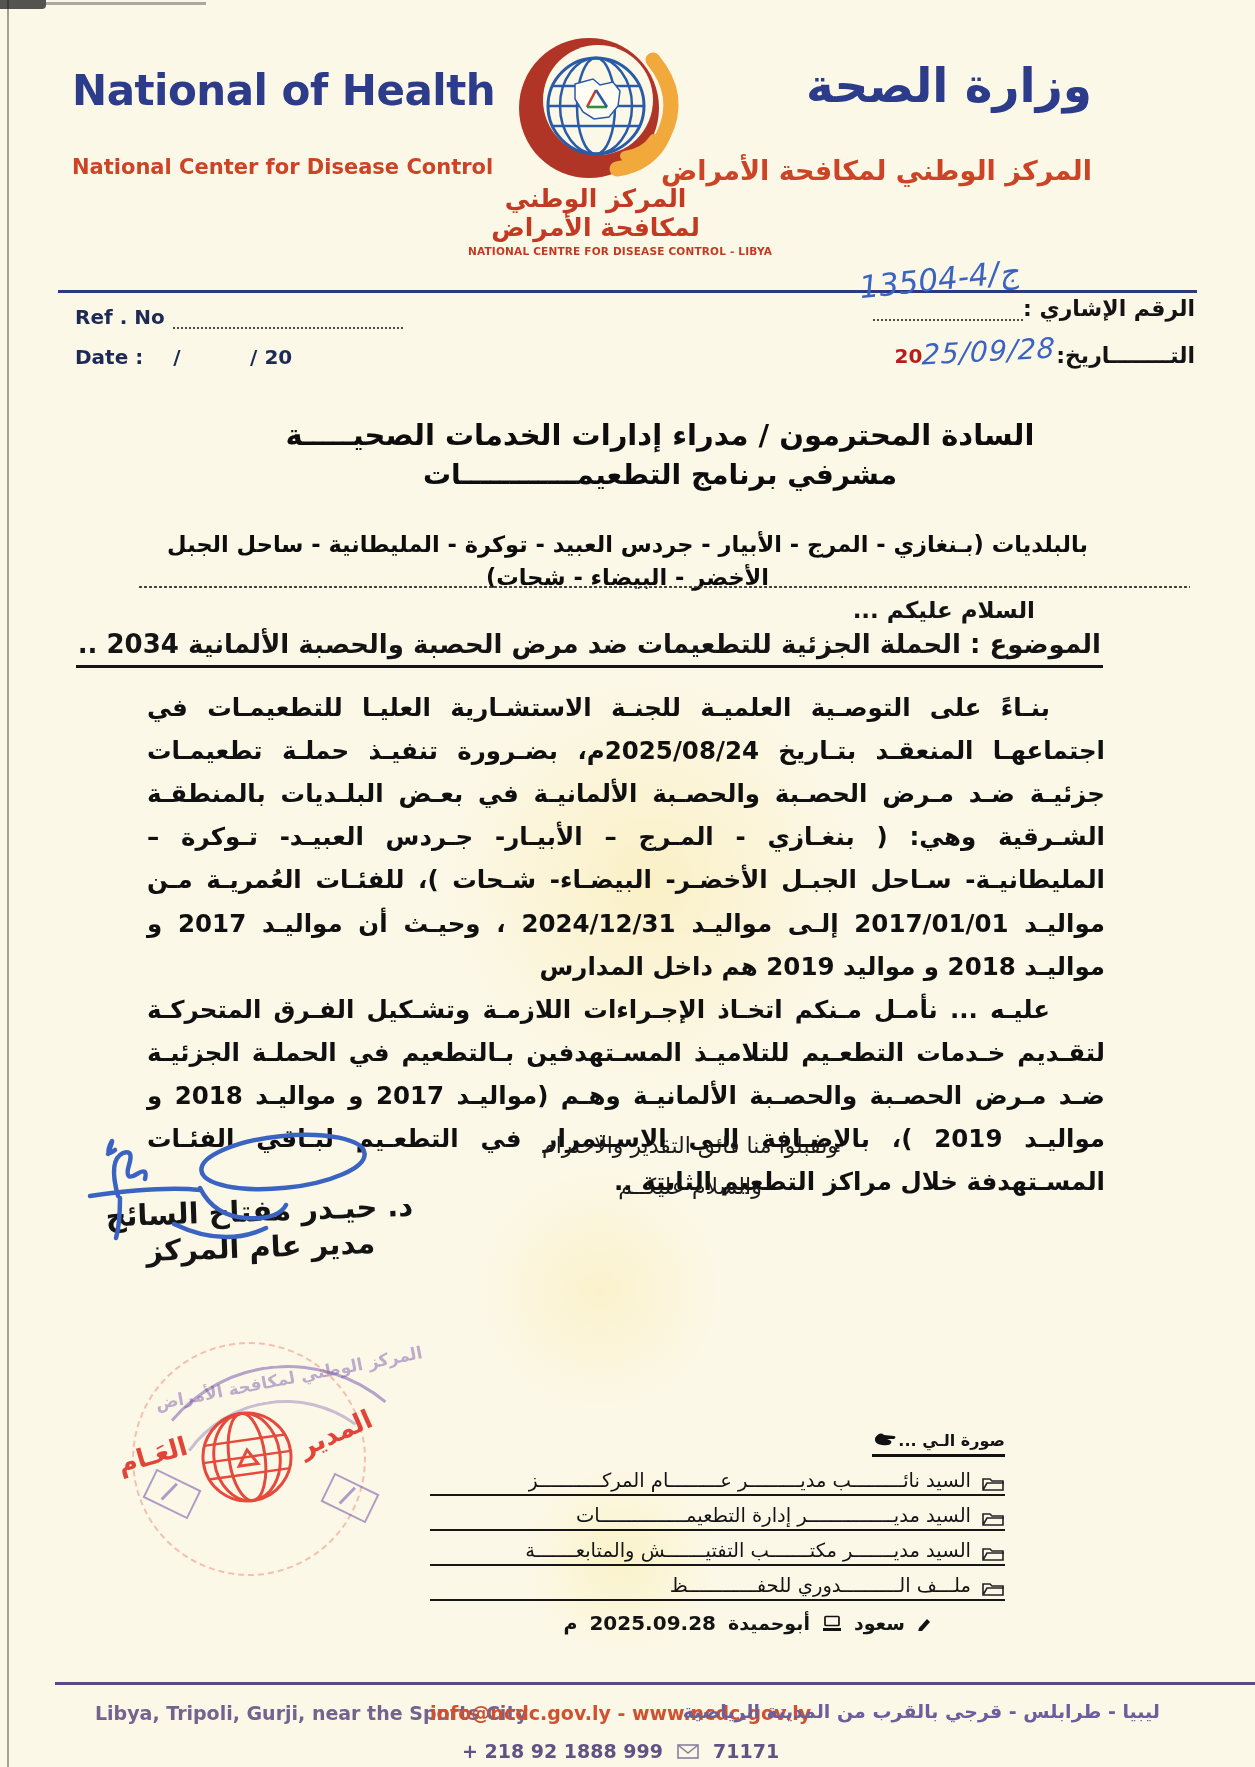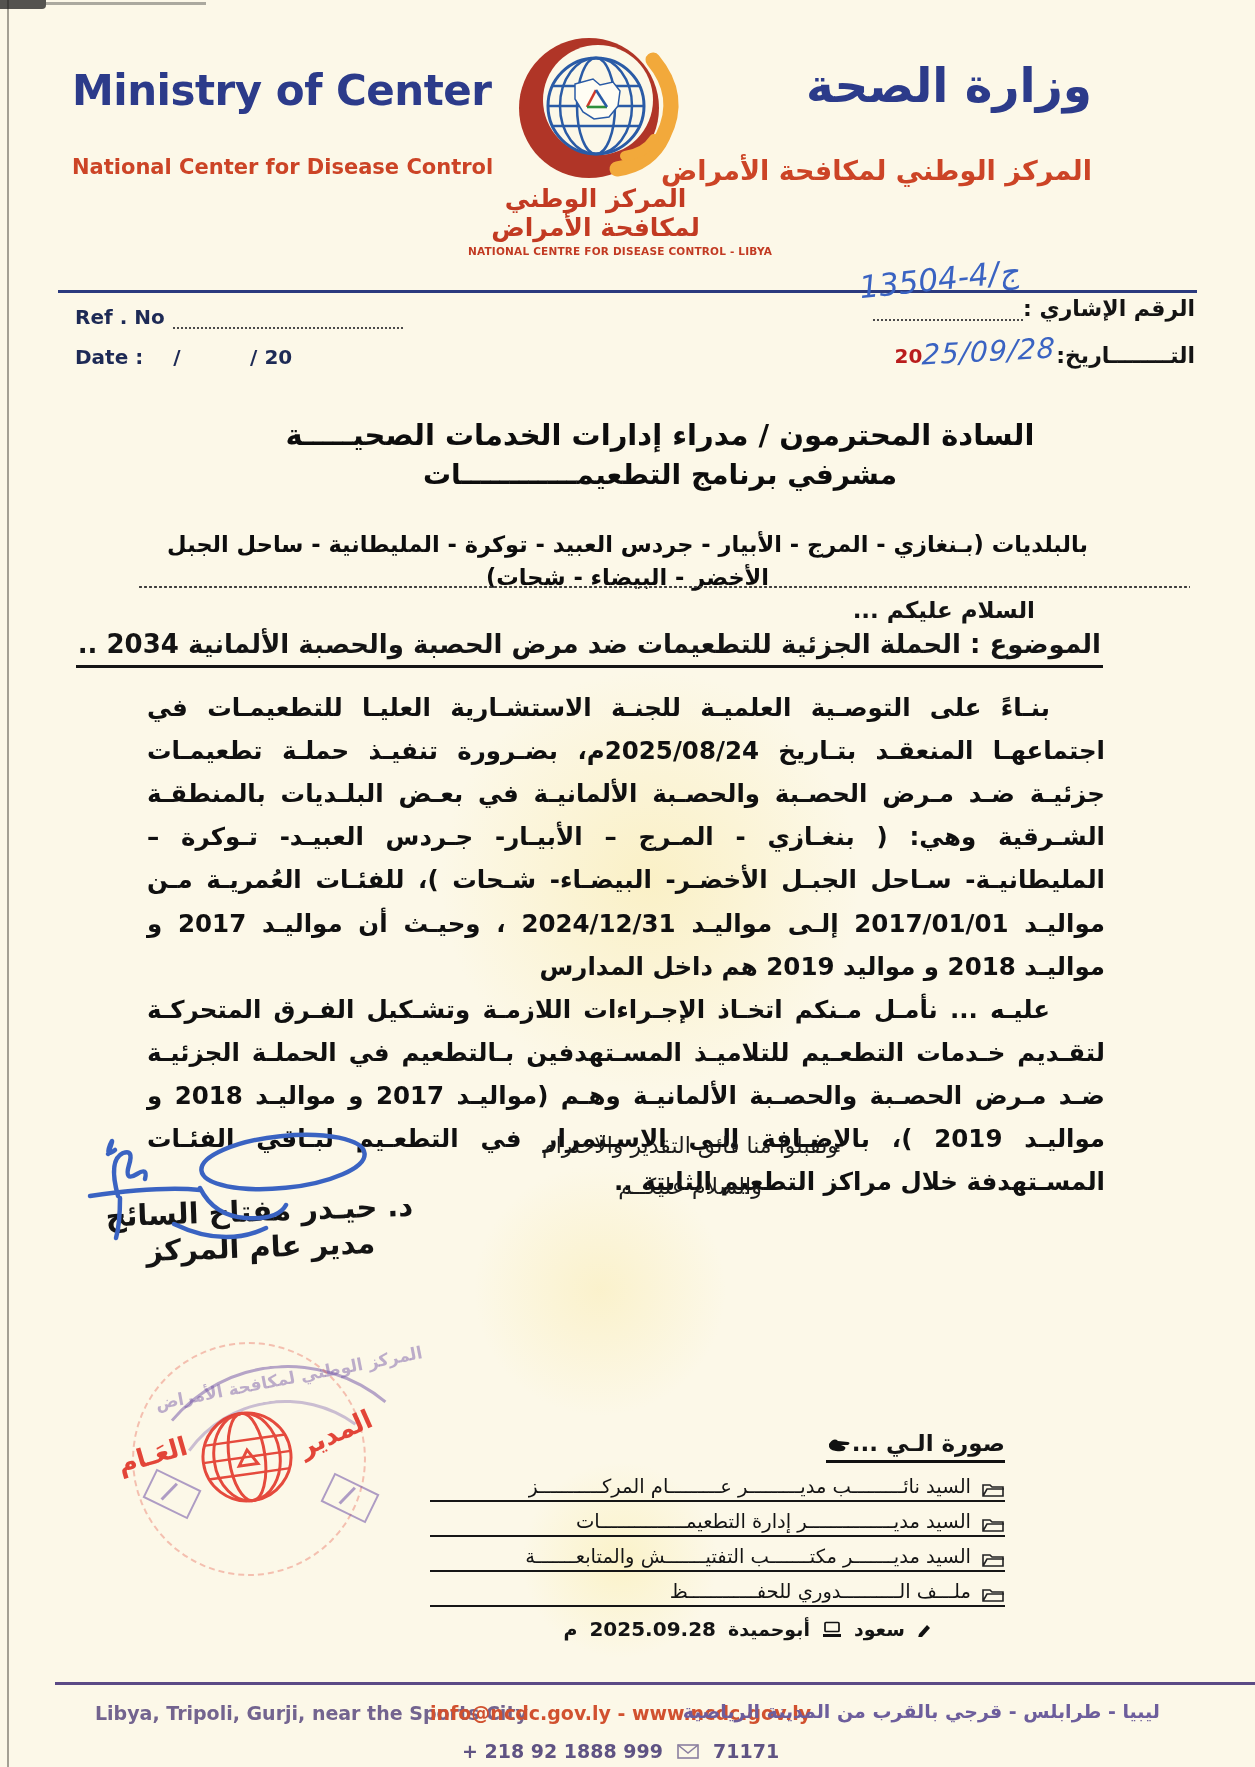--- a/index.html
+++ b/index.html
@@ -86,21 +86,21 @@
   .stamp-word-right{left:202px;top:168px;transform:rotate(-24deg);}
   .stamp-ringtext{position:absolute;left:58px;top:118px;color:rgba(110,80,165,.45);font-weight:700;font-size:17px;
     transform:rotate(-11deg);direction:rtl;white-space:nowrap;}
   .stamp-box{position:absolute;width:46px;height:28px;border:2.5px solid rgba(110,80,165,.55);transform:rotate(26deg);}
   .stamp-box .slash{position:absolute;left:18px;top:2px;width:2.5px;height:22px;background:rgba(110,80,165,.55);transform:rotate(18deg);}
   .stamp-box-1{left:52px;top:228px;}
   .stamp-box-2{left:230px;top:232px;}
 
   
   .cc{position:absolute;left:430px;top:1430px;width:575px;direction:rtl;z-index:2;}
-  .cc-head{display:inline-flex;align-items:flex-end;font-size:23px;font-weight:800;
+  .cc-head{display:inline-flex;align-items:center;font-size:16px;font-weight:800;
            border-bottom:3px solid #111;padding-bottom:4px;}
   .cc-items{margin-top:12px;}
   .cc-row{display:flex;align-items:flex-end;gap:10px;border-bottom:2px solid #161616;
           padding-bottom:2px;margin-bottom:8px;font-size:19.5px;font-weight:400;}
   .cc-row .cc-txt{white-space:nowrap;overflow:hidden;}
   .typed{display:flex;align-items:center;gap:12px;margin-top:10px;padding-right:70px;
          font-size:19px;font-weight:700;}
   .typed-date{font-weight:800;font-size:20px;direction:ltr;unicode-bidi:isolate;}
 
   
@@ -114,21 +114,21 @@
 </head>
 <body>
 
 <div class="page">
   <div class="stains"></div>
   <div class="scan-left"></div>
   <div class="scan-corner"></div>
   <div class="scan-topline"></div>
 
   <div class="hdr-en">
-    <div class="hdr-en-title">Ministry of Center</div>
+    <div class="hdr-en-title">National of Health</div>
     <div class="hdr-en-sub">National Center for Disease Control</div>
   </div>
 
   <div class="hdr-logo">
     <svg width="225" height="150" viewBox="0 0 225 150">
       <circle cx="106" cy="74" r="70" fill="#b03527"></circle>
       <circle cx="115" cy="66" r="55" fill="#fcf8e8"></circle>
       <circle cx="113" cy="72" r="48" fill="#fcf8e8" stroke="#2a5ba6" stroke-width="3"></circle>
       <ellipse cx="113" cy="72" rx="19" ry="48" fill="none" stroke="#2a5ba6" stroke-width="2.5"></ellipse>
       <ellipse cx="113" cy="72" rx="36" ry="48" fill="none" stroke="#2a5ba6" stroke-width="2.5"></ellipse>

